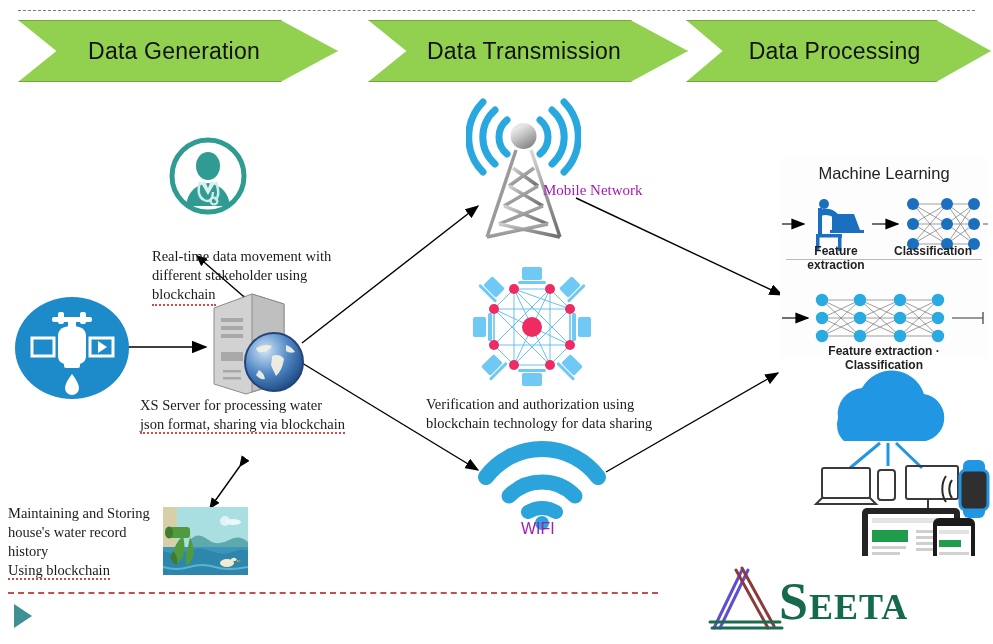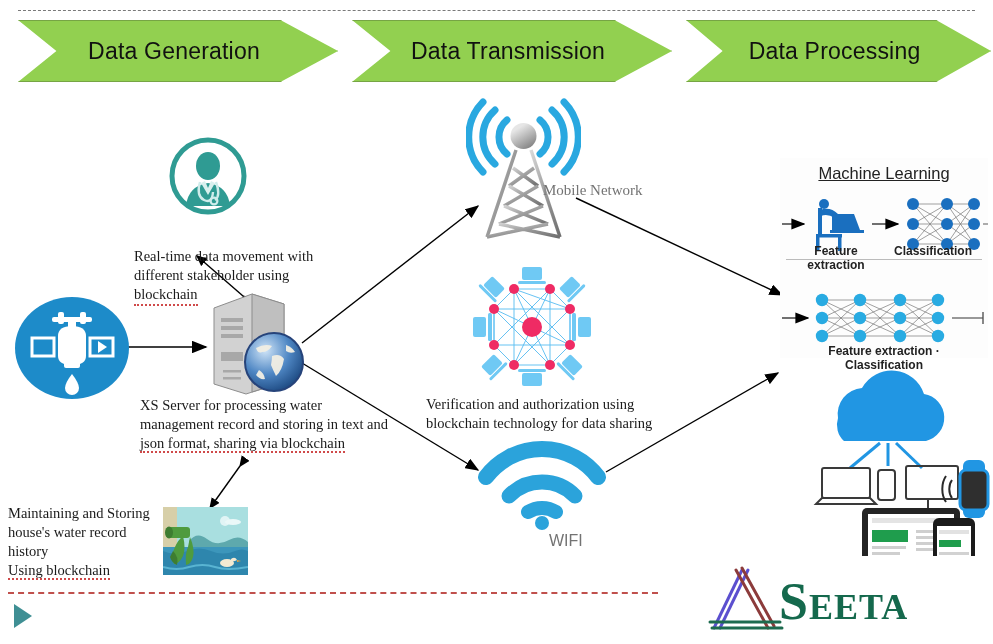--- a/index.html
+++ b/index.html
@@ -30,21 +30,21 @@
     display:flex;align-items:center;justify-content:center;
     box-sizing:border-box;
   }
   .phase span{
     font-size:23px;color:#111;letter-spacing:.2px;
     font-family:"Liberation Sans", sans-serif;font-weight:400;
     position:relative;left:-4px;
   }
   #phase1{left:18px;width:320px;
     clip-path:polygon(0 0, 82% 0, 100% 50%, 82% 100%, 0 100%, 12% 50%);}
-  #phase2{left:352px;width:320px;
+  #phase2{left:368px;width:320px;
     clip-path:polygon(0 0, 82% 0, 100% 50%, 82% 100%, 0 100%, 12% 50%);align-items:center;}
   #phase3{left:686px;width:305px;
     clip-path:polygon(0 0, 82% 0, 100% 50%, 82% 100%, 0 100%, 12% 50%);text-align:right;}
 
   
   .txt{
     position:absolute;color:#1a1a1a;font-size:14.5px;line-height:19px;
     font-family:"Liberation Serif", serif;
   }
   .squig{
@@ -54,28 +54,28 @@
 
   
   #lines{position:absolute;left:0;top:0;width:993px;height:644px;
          pointer-events:none;}
 
   
   .icon-abs{position:absolute;}
 
   .lbl{
     position:absolute;font-family:"Liberation Serif", serif;
-    font-size:15px;color:#737373;
+    font-size:15px;color:#a21caf;
   }
 
   
   .mlpanel{position:absolute;left:780px;top:158px;width:208px;height:200px;
            background:#fdfdfd;}
   .ml-title{position:absolute;width:100%;text-align:center;
-            font-family:"Liberation Sans", sans-serif;font-size:16.5px;color:#222;text-decoration:underline;}
+            font-family:"Liberation Sans", sans-serif;font-size:16.5px;color:#222;}
   .cap{position:absolute;font-family:"Liberation Sans", sans-serif;
        font-size:12px;color:#222;font-weight:bold;text-align:center;}
   .divider{position:absolute;height:1px;background:#bbb;}
 
   
   .waterphoto{position:absolute;left:163px;top:507px;width:85px;height:68px;
               overflow:hidden;border:0;}
   
   .seeta-text{position:absolute;left:779px;top:572px;
       font-family:"Liberation Serif", serif;font-weight:bold;
@@ -273,21 +273,21 @@
       <path d="M10 40 a70 70 0 0 1 112 0"></path>
     </g>
     <g fill="none" stroke="#2ba3db" stroke-width="15" stroke-linecap="round">
       <path d="M33 59 a46 46 0 0 1 66 0"></path>
     </g>
     <g fill="none" stroke="#2ba3db" stroke-width="14" stroke-linecap="round">
       <path d="M52 75 a26 26 0 0 1 28 0"></path>
     </g>
     <circle cx="66" cy="86" r="7" fill="#2ba3db"></circle>
   </svg>
-  <div class="lbl" style="left:521px;top:532px;font-family:'Liberation Sans',sans-serif;font-size:16px;margin-left:28px;">WIFI</div>
+  <div class="lbl" style="left:521px;top:520px;font-family:'Liberation Sans',sans-serif;font-size:16px;">WIFI</div>
 
   <div class="mlpanel">
     <div class="ml-title" style="top:6px;">Machine Learning</div>
 
     <svg style="position:absolute;left:0;top:34px;" width="208" height="64" viewBox="0 0 208 64">
       <line x1="2" y1="32" x2="24" y2="32" stroke="#333" stroke-width="1.4" marker-end="url(#ah)"></line>
       <g fill="#1a6fbf">
         <rect x="38" y="16" width="4" height="26"></rect>
         <circle cx="44" cy="12" r="5"></circle>
         <path d="M40 18 q10 -4 18 4 l-3 4 q-8 -5 -14 -2z"></path>
@@ -431,29 +431,28 @@
       <path d="M10 44 q6 6 4 14 q-5 -2 -7 -8z" fill="#3e7d31"></path>
     </g>
     <g>
       <ellipse cx="64" cy="56" rx="7" ry="4" fill="#f3ead2"></ellipse>
       <path d="M68 52 q4 -3 6 1 q-3 2 -6 1z" fill="#f3ead2"></path>
       <path d="M74 53 l4 1 l-4 1z" fill="#e8a33c"></path>
     </g>
     <path d="M0 60 q14 4 26 0 q14 -4 26 0 q12 4 33 0" stroke="#59b4d2" stroke-width="2" fill="none"></path>
   </svg>
 
-  <div class="txt" style="left:134px;top:247px;width:214px;">
+  <div class="txt" style="left:152px;top:247px;width:214px;">
     <div>Real-time data movement with</div>
     <div>different stakeholder using</div>
     <div class="squig" style="display:inline-block;">blockchain</div>
   </div>
 
   <div class="txt" style="left:140px;top:396px;width:272px;">
     <div>XS Server for processing water</div>
-    <div>management record and storing in text and</div>
     <div><span class="squig">json format, sharing via blockchain</span></div>
   </div>
 
   <div class="txt" style="left:8px;top:504px;width:160px;">
     <div>Maintaining and Storing</div>
     <div>house's water record</div>
     <div>history</div>
     <div><span class="squig">Using blockchain</span></div>
   </div>
 

